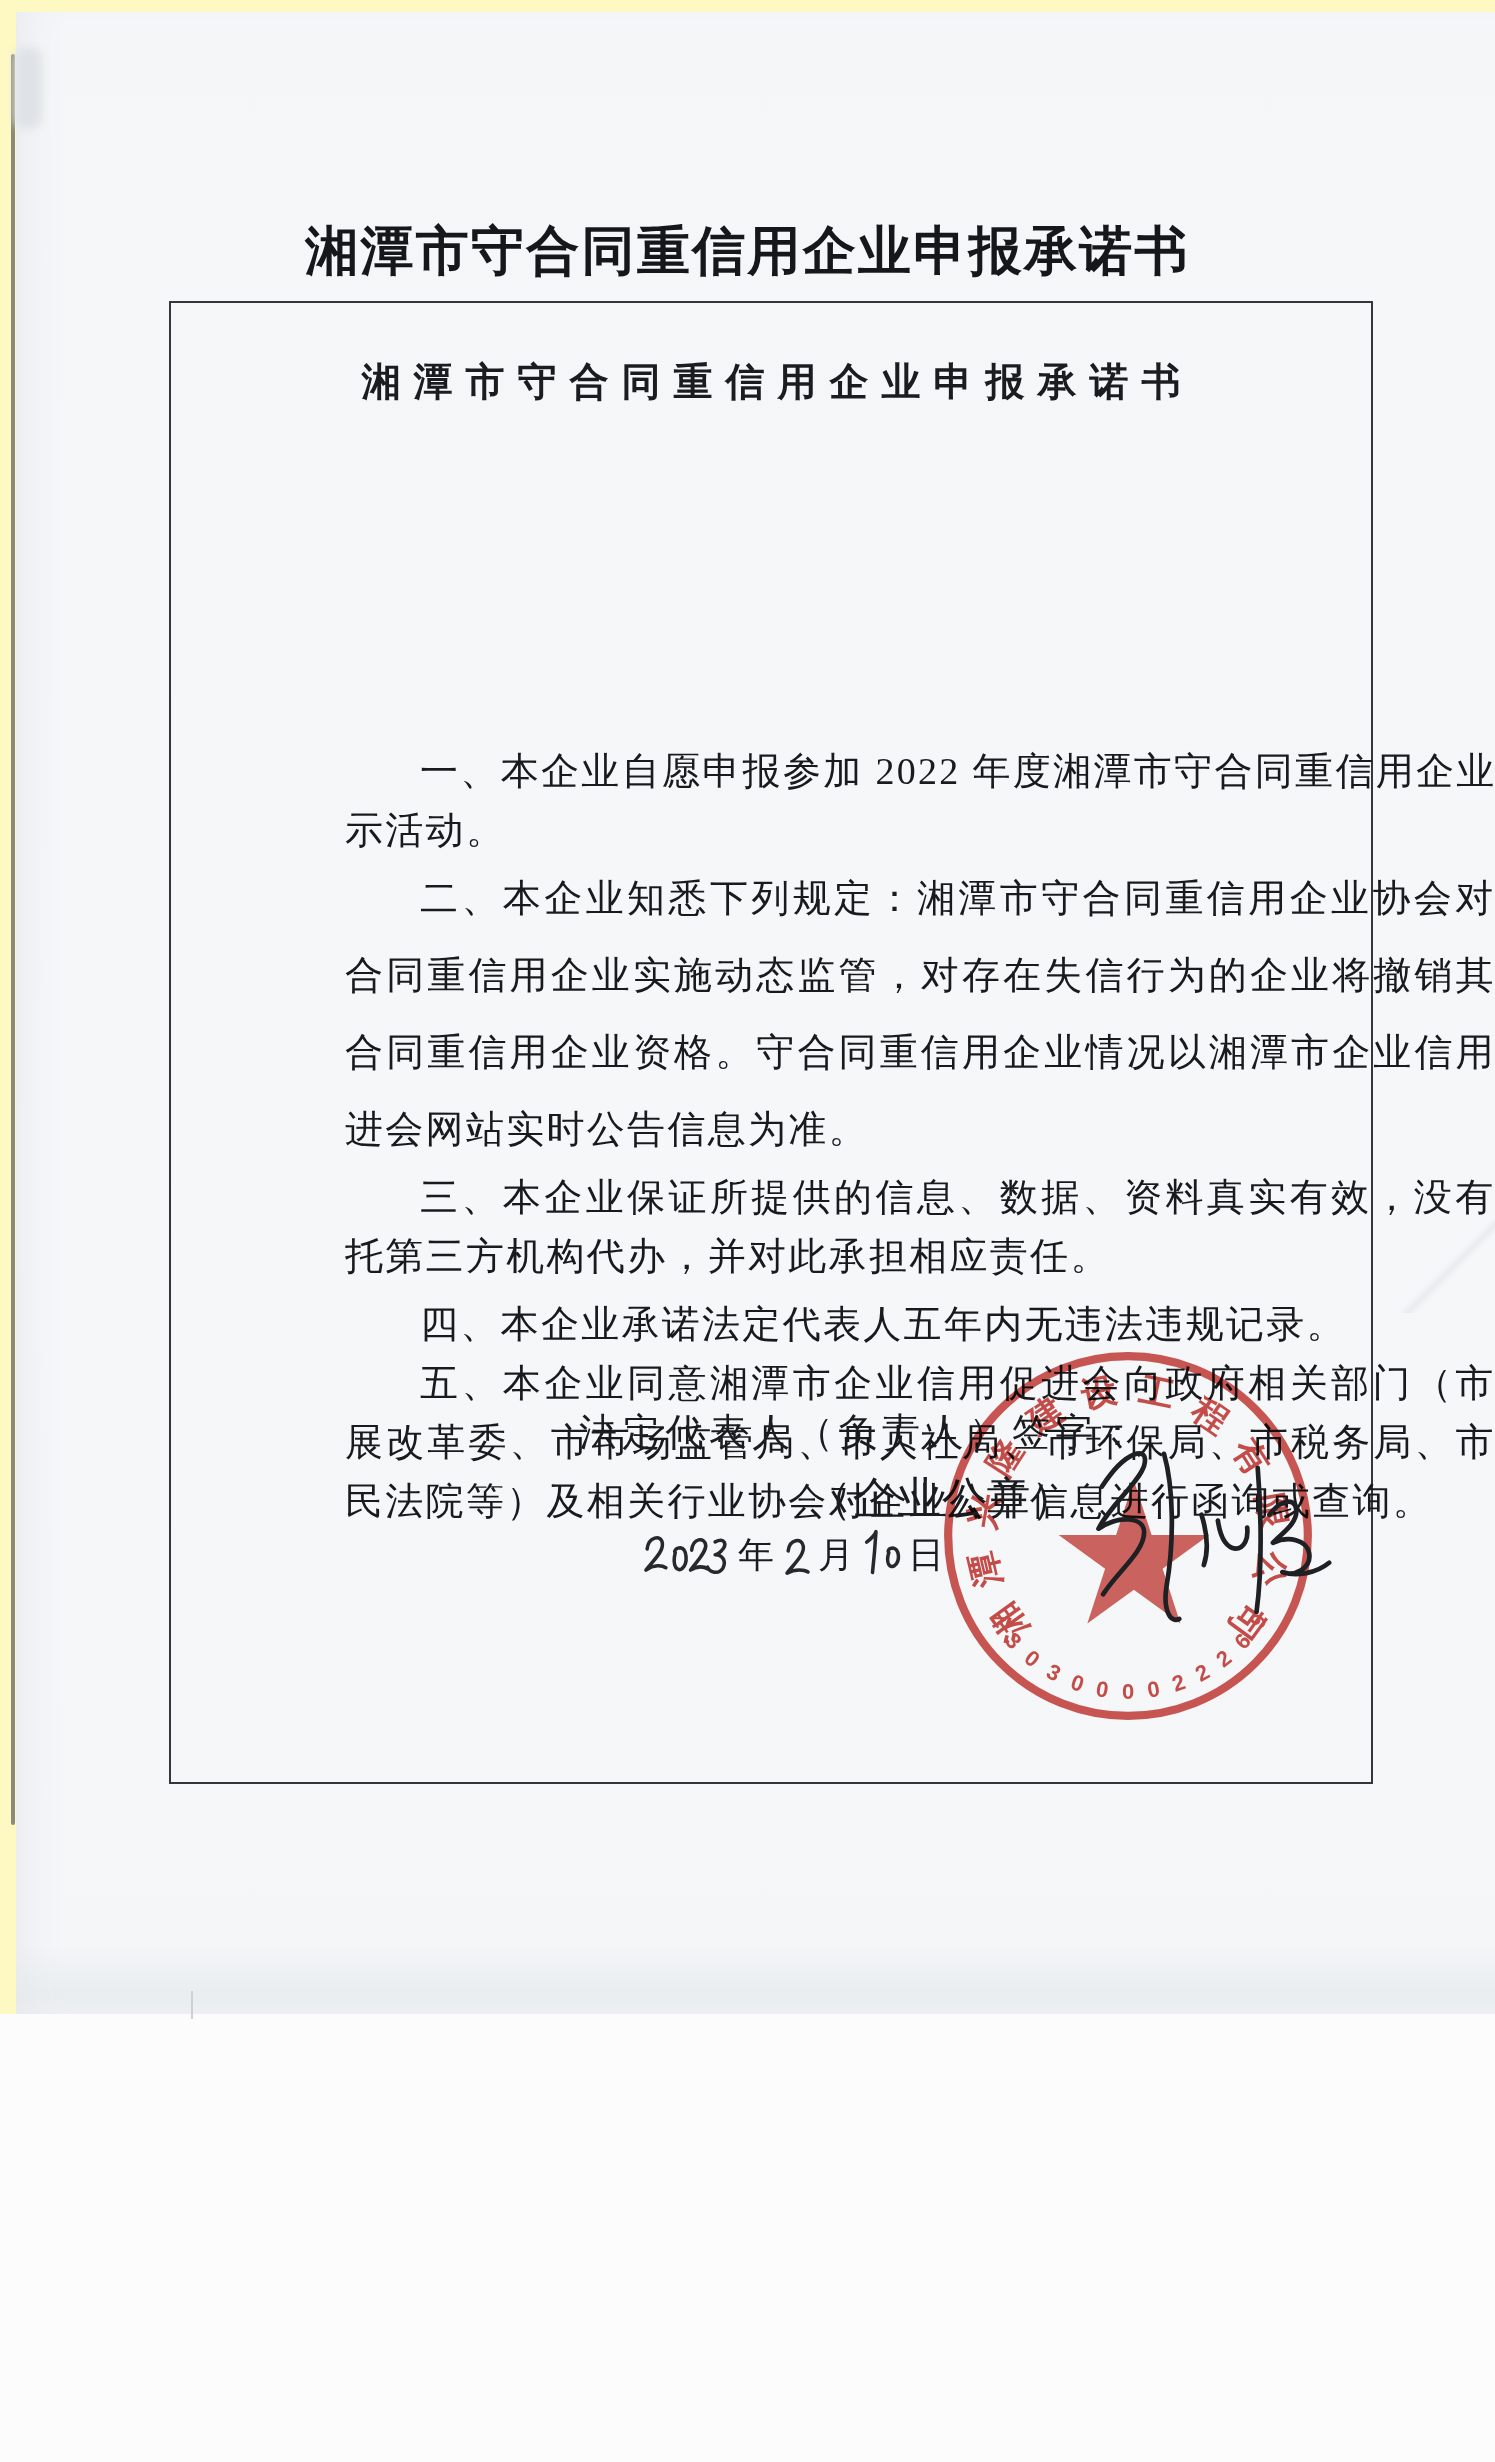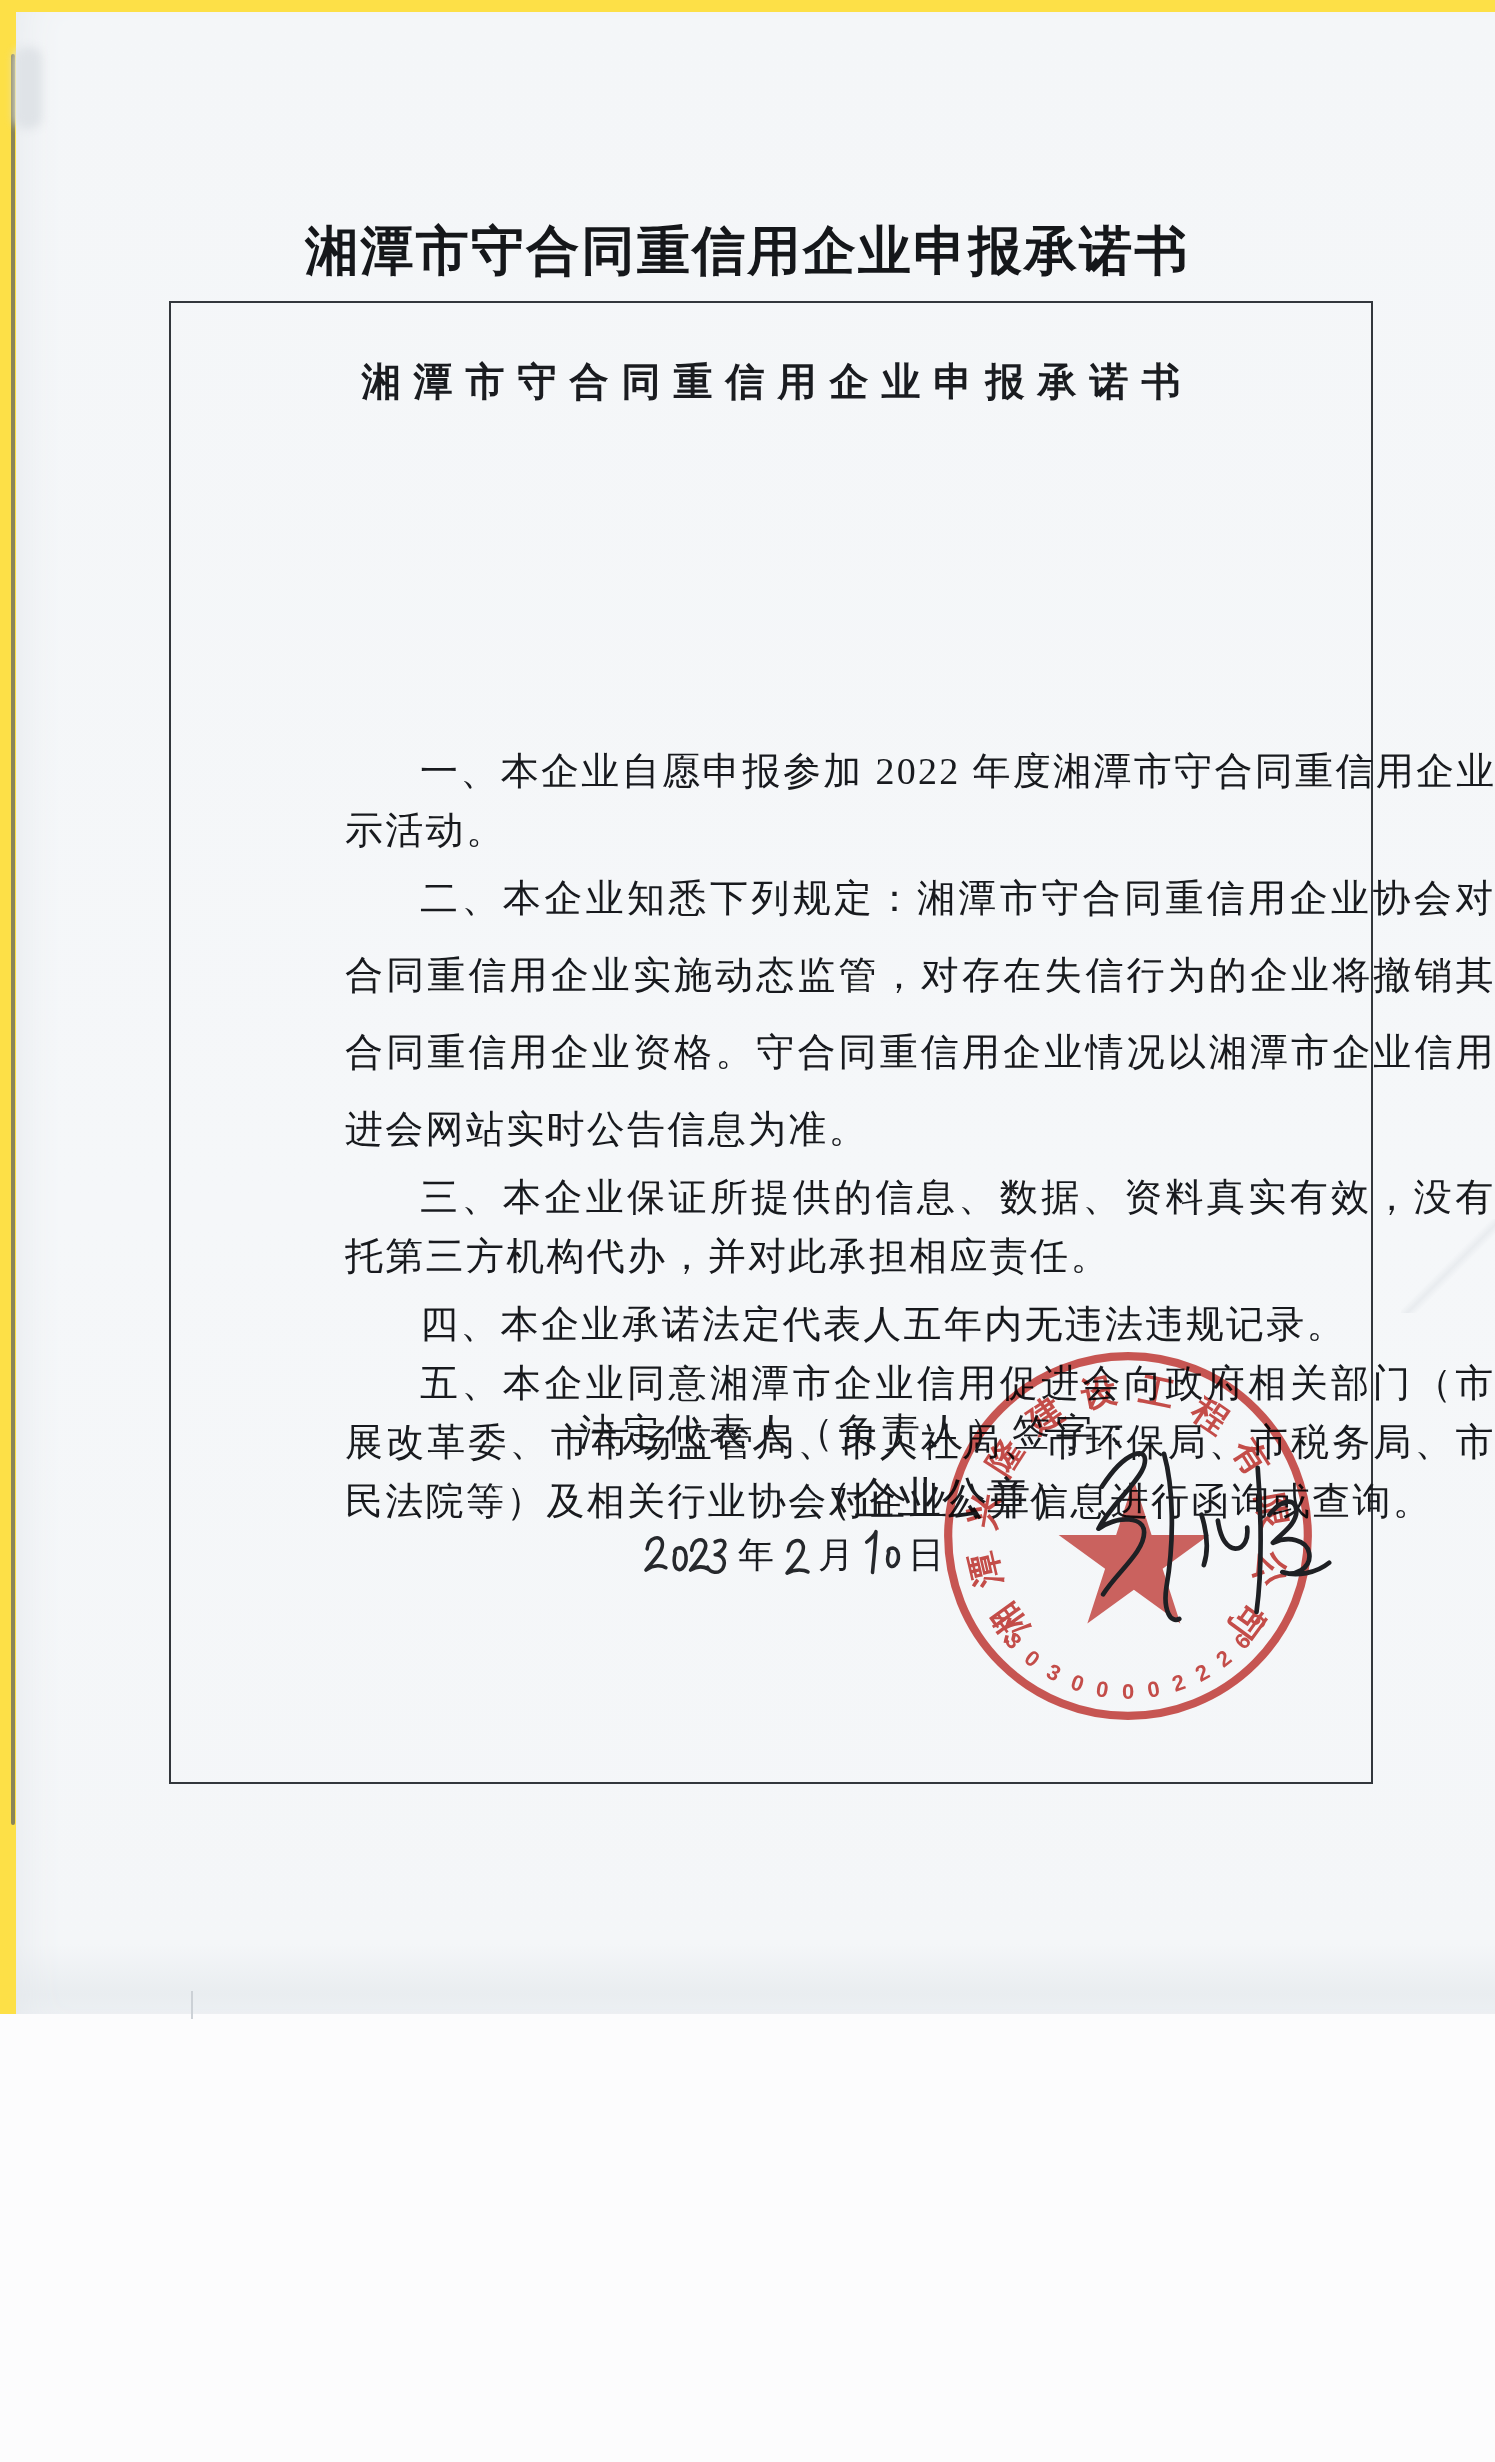--- a/index.html
+++ b/index.html
@@ -1,16 +1,16 @@
 <!DOCTYPE html>
 <html style="font-size:9.4px"><head>
 <meta charset="utf-8">
 <style>
   html,body{margin:0;padding:0;background:#ffffff;}
-  .page{position:relative;width:1495px;height:2462px;background:#fde047;overflow:hidden;
+  .page{position:relative;width:1495px;height:2462px;background:#fef9c3;overflow:hidden;
         font-family:"Liberation Serif","DejaVu Serif",serif;color:#1b1d21;}
   
   .paper{position:absolute;left:16.4px;top:11.7px;width:1479px;height:2002px;
          background:linear-gradient(180deg,#f4f6f8 0%,#f5f7f9 60%,#f4f6f8 96.5%,#e9edf0 99%,#edf0f3 100%);
          box-shadow:inset 35px 0 47px -35px #e3e7eb;}
   .below-paper{position:absolute;left:0;top:2014px;width:1495px;height:449px;background:#fcfcfd;}
   .scanner-line{position:absolute;left:10.6px;top:54px;width:4.1px;height:1771px;background:#585c60;opacity:.7;border-radius:2.3px;}
   .smudge{position:absolute;left:14px;top:47px;width:28px;height:82px;background:#dfe3e7;filter:blur(4.1px);border-radius:11.7px;}
   .artifact-line{position:absolute;left:191px;top:1991px;width:2.3px;height:28px;background:#ccd1d6;}
   .crease{position:absolute;left:1401px;top:1219px;width:106px;height:94px;opacity:.65;

